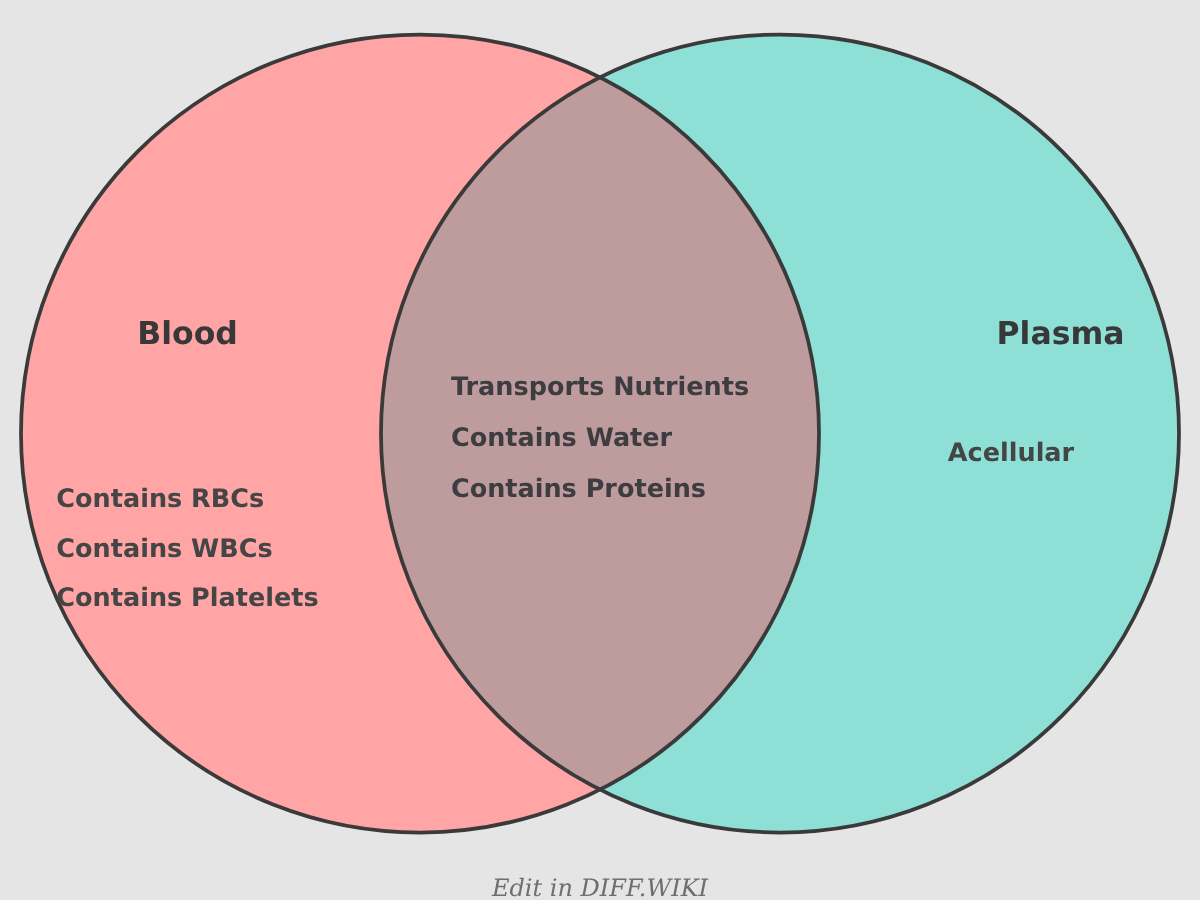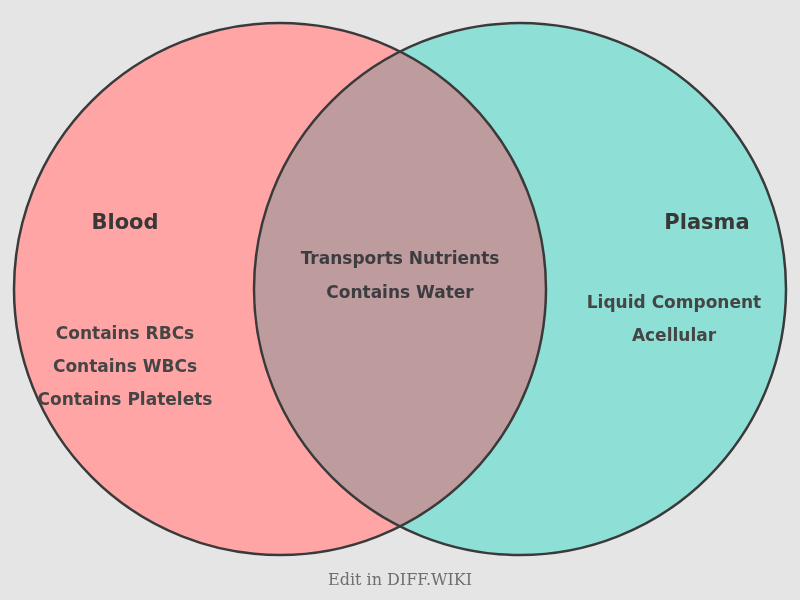--- a/index.html
+++ b/index.html
@@ -30,21 +30,21 @@
     font-size: 21px;
     font-weight: bold;
     color: #383838;
     line-height: 22px;
   }
   .item-stack {
     position: absolute;
     transform: translateX(-50%);
     display: flex;
     flex-direction: column;
-    align-items: center;
+    align-items: flex-start;
     gap: 16px;
   }
   .item-stack.mid { gap: 17px; }
   .item {
     font-size: 17px;
     font-weight: bold;
     color: #454545;
     line-height: 17px;
     white-space: nowrap;
   }
@@ -90,22 +90,22 @@
 
   <div class="item-stack" style="left:125px; top:294px;margin-top:31px;">
     <div class="item">Contains RBCs</div>
     <div class="item">Contains WBCs</div>
     <div class="item">Contains Platelets</div>
   </div>
 
   <div class="item-stack mid" style="left:400px; top:250px;">
     <div class="item mid">Transports Nutrients</div>
     <div class="item mid">Contains Water</div>
+    <div class="item mid">Contains Proteins</div>
   </div>
 
   <div class="item-stack" style="left:674px; top:294px;">
-    <div class="item">Liquid Component</div>
     <div class="item">Acellular</div>
   </div>
 
-  <div class="caption" style="left:400px; top:572px;">Edit in DIFF.WIKI</div>
+  <div class="caption" style="left:400px; top:584px;font-style:italic;">Edit in DIFF.WIKI</div>
 
 </div>
 
 </body></html>

